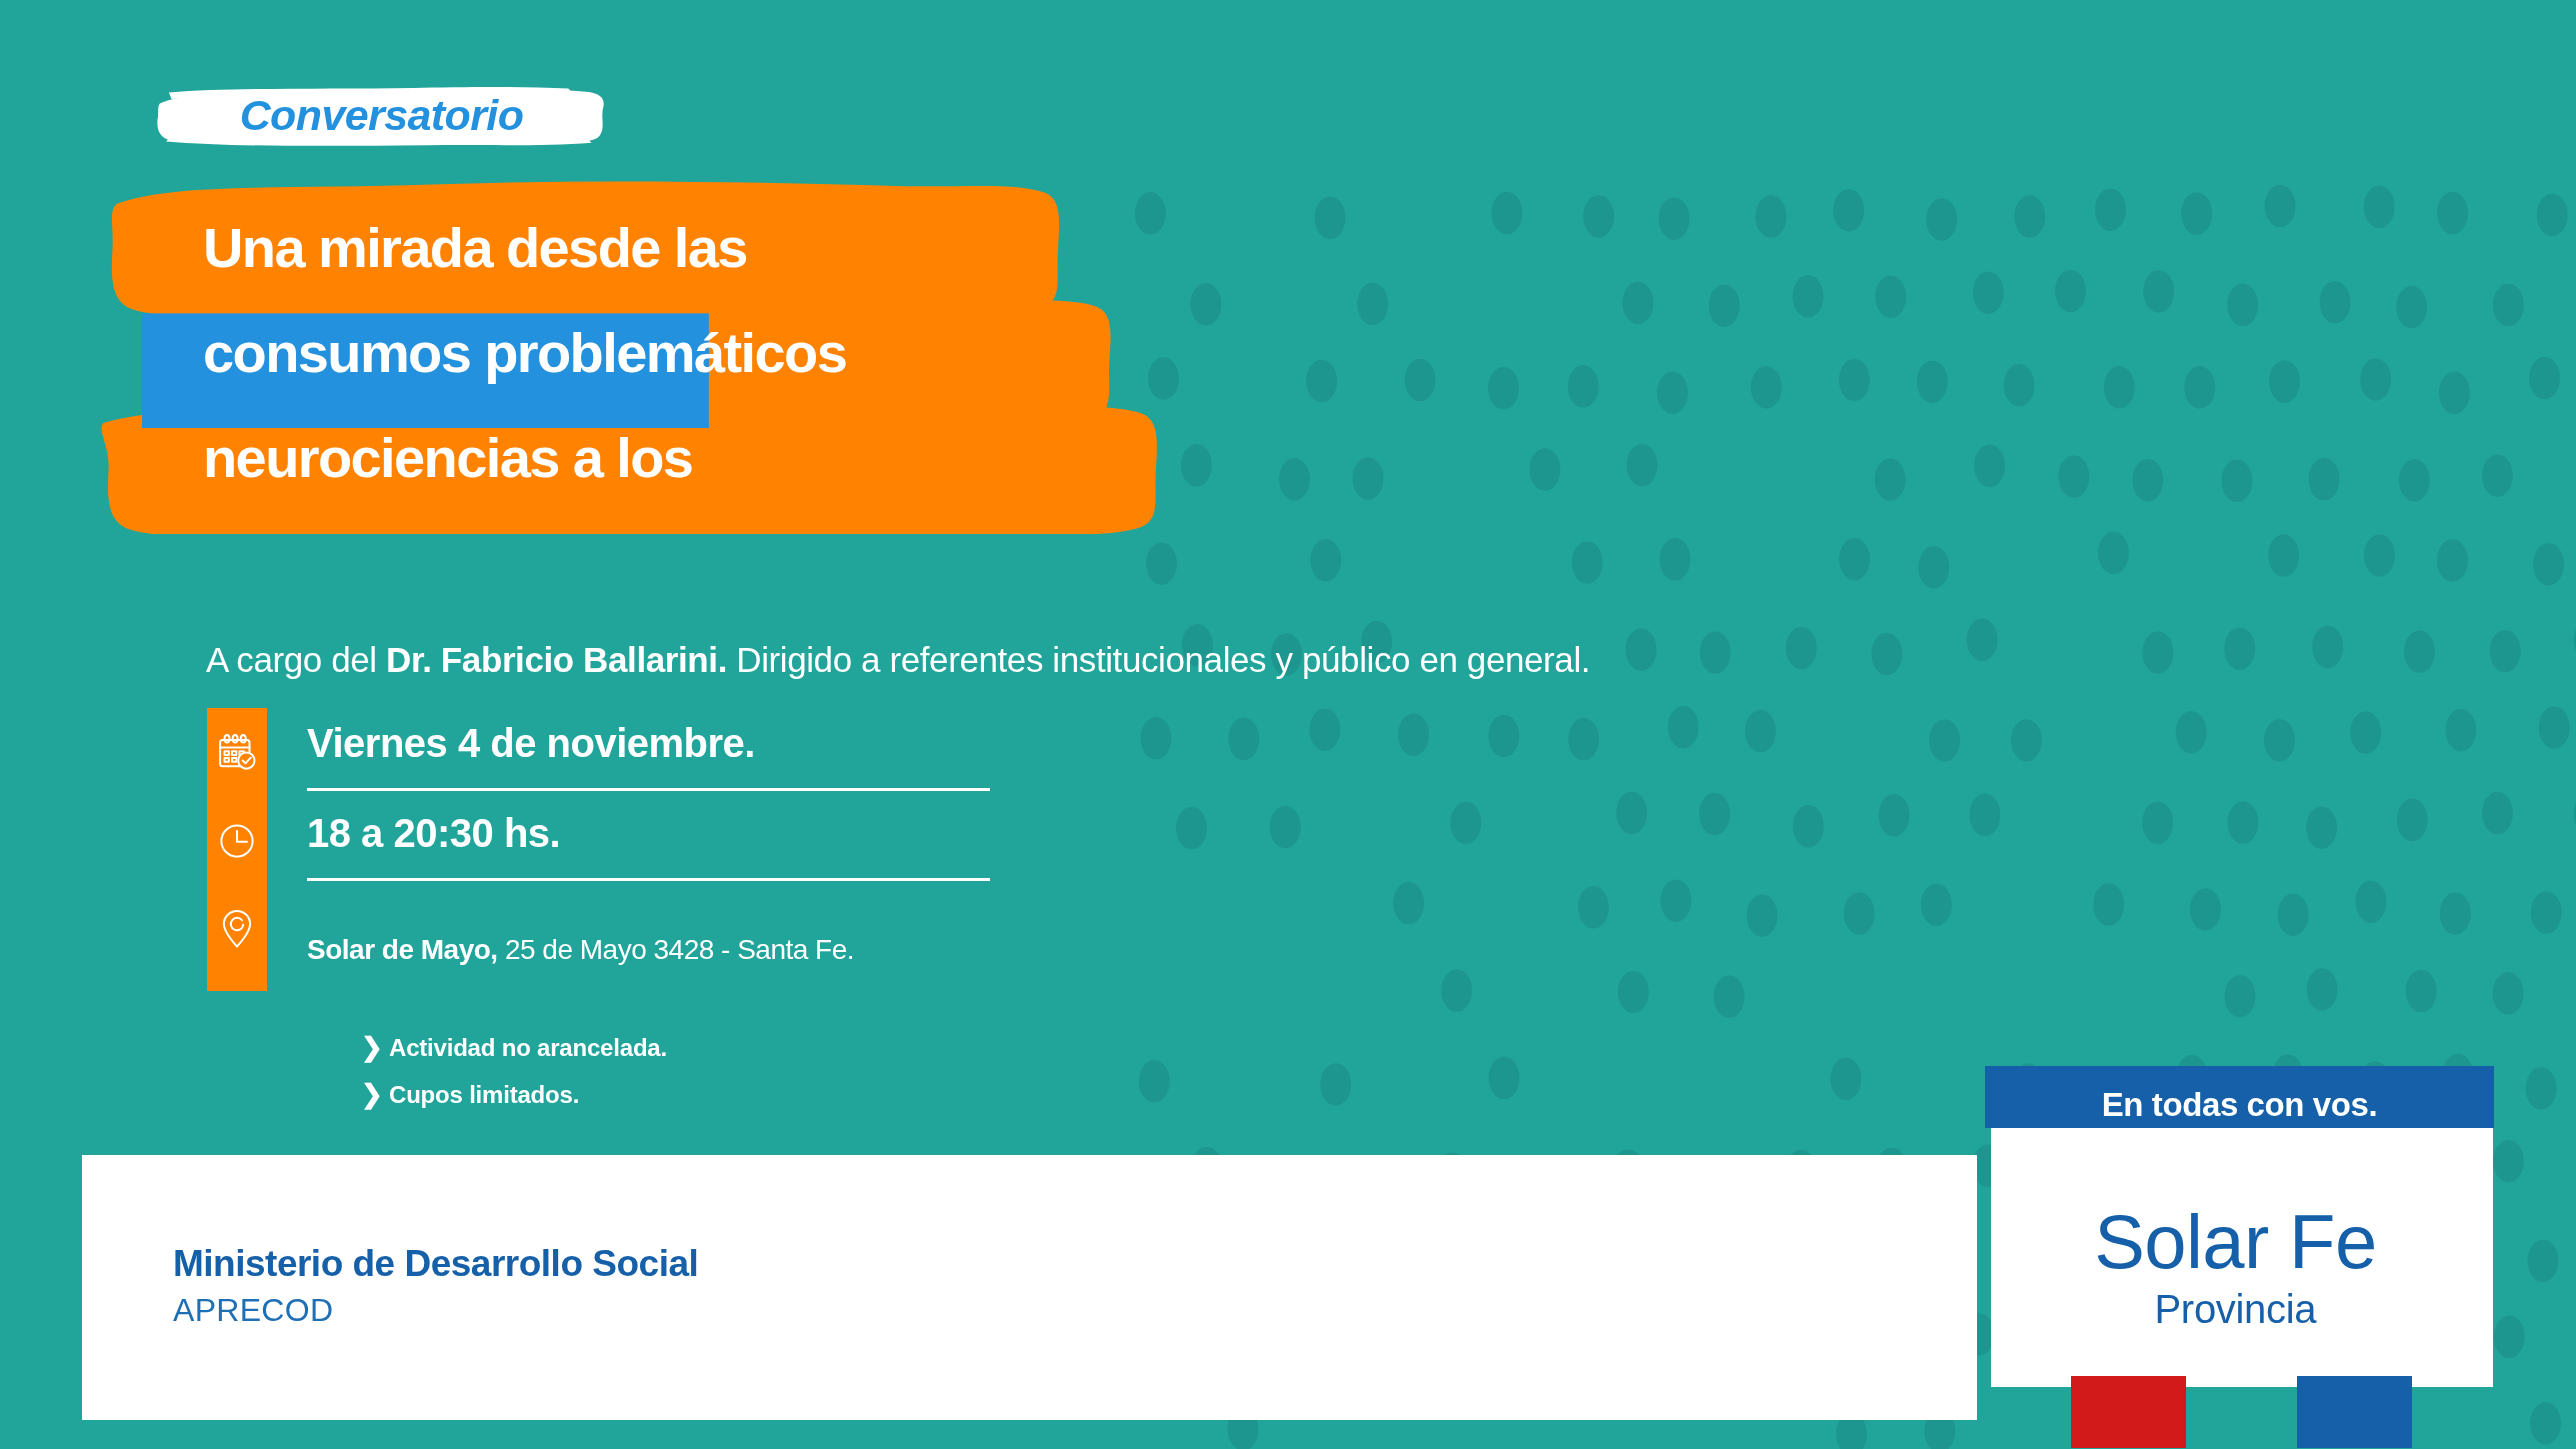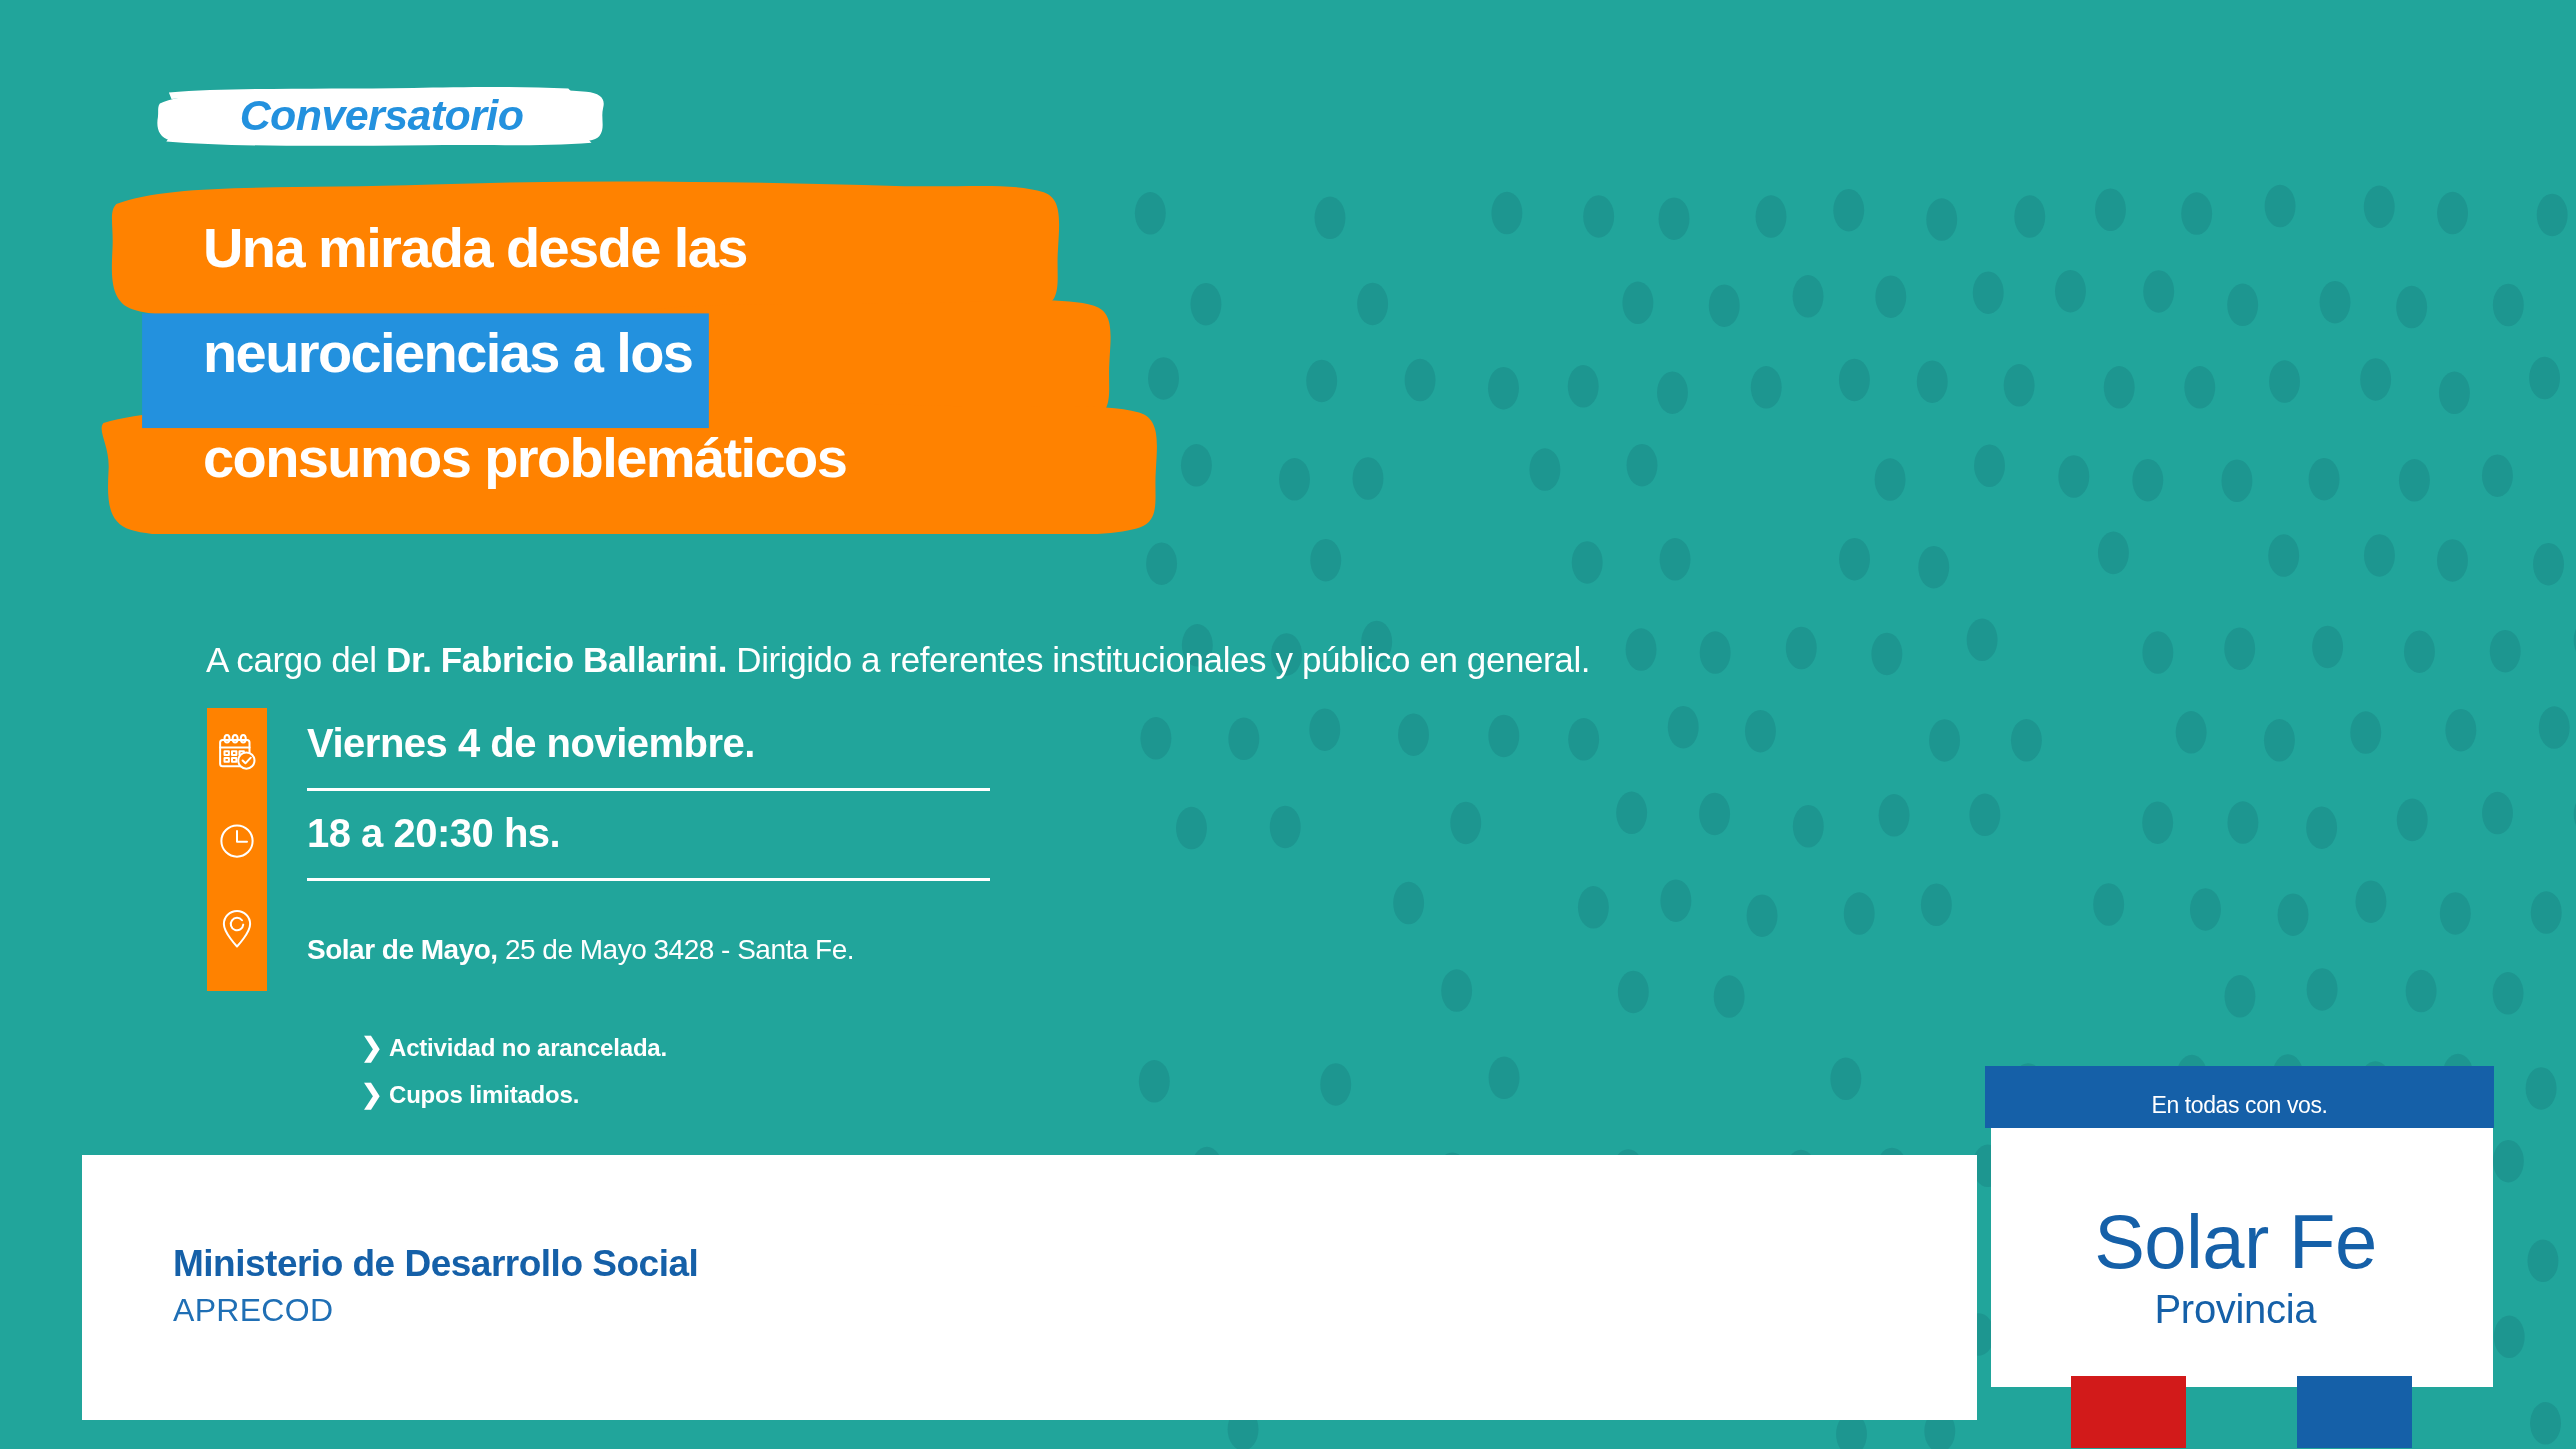--- a/index.html
+++ b/index.html
@@ -222,22 +222,22 @@
     left: 0;
     top: 0;
     width: 509px;
     height: 62px;
     background: #1560a8;
     display: flex;
     align-items: center;
     justify-content: center;
   }
   #brand-tagline span {
-    font-size: 23px;
-    font-weight: 400;
+    font-size: 33px;
+    font-weight: 700;
     color: #ffffff;
     letter-spacing: -0.4px;
     white-space: nowrap;
     margin-top: 16px;
   }
   #brand-tail {
     position: absolute;
     left: 404px;
     top: 62px;
     width: 0;
@@ -526,22 +526,22 @@
 
       <path fill="#ff8200" d="M10,388 C120,356 320,368 560,360 C820,351 1100,356 1340,362
         C1470,365 1560,356 1618,372 C1652,382 1646,422 1644,462 C1641,504 1652,538 1620,550
         C1566,570 1400,560 1200,564 C960,569 700,566 460,564 C260,562 110,572 52,554
         C14,542 16,502 18,460 C20,424 0,400 10,388 Z"></path>
 
       <rect x="70" y="218" width="880" height="178" fill="#2391de"></rect>
     </svg>
     <div class="hl-lines">
       <div class="hl-line l1">Una mirada desde las</div>
+      <div class="hl-line l3">consumos problemáticos</div>
       <div class="hl-line l2"><span>neurociencias</span><span> a los</span></div>
-      <div class="hl-line l3">consumos problemáticos</div>
     </div>
   </div>
 
   <div id="subtitle"><span>A cargo del </span><b>Dr. Fabricio Ballarini.</b><span> Dirigido a referentes institucionales y público en general.</span></div>
 
   <div id="details">
 
     <div id="icon-rail">
       <svg class="rail-icon i-cal" viewBox="0 0 64 64" fill="none" stroke="#ffffff" stroke-width="3.2" stroke-linecap="round" stroke-linejoin="round" aria-hidden="true">
         <rect x="5" y="11" width="47" height="42" rx="4"></rect>

